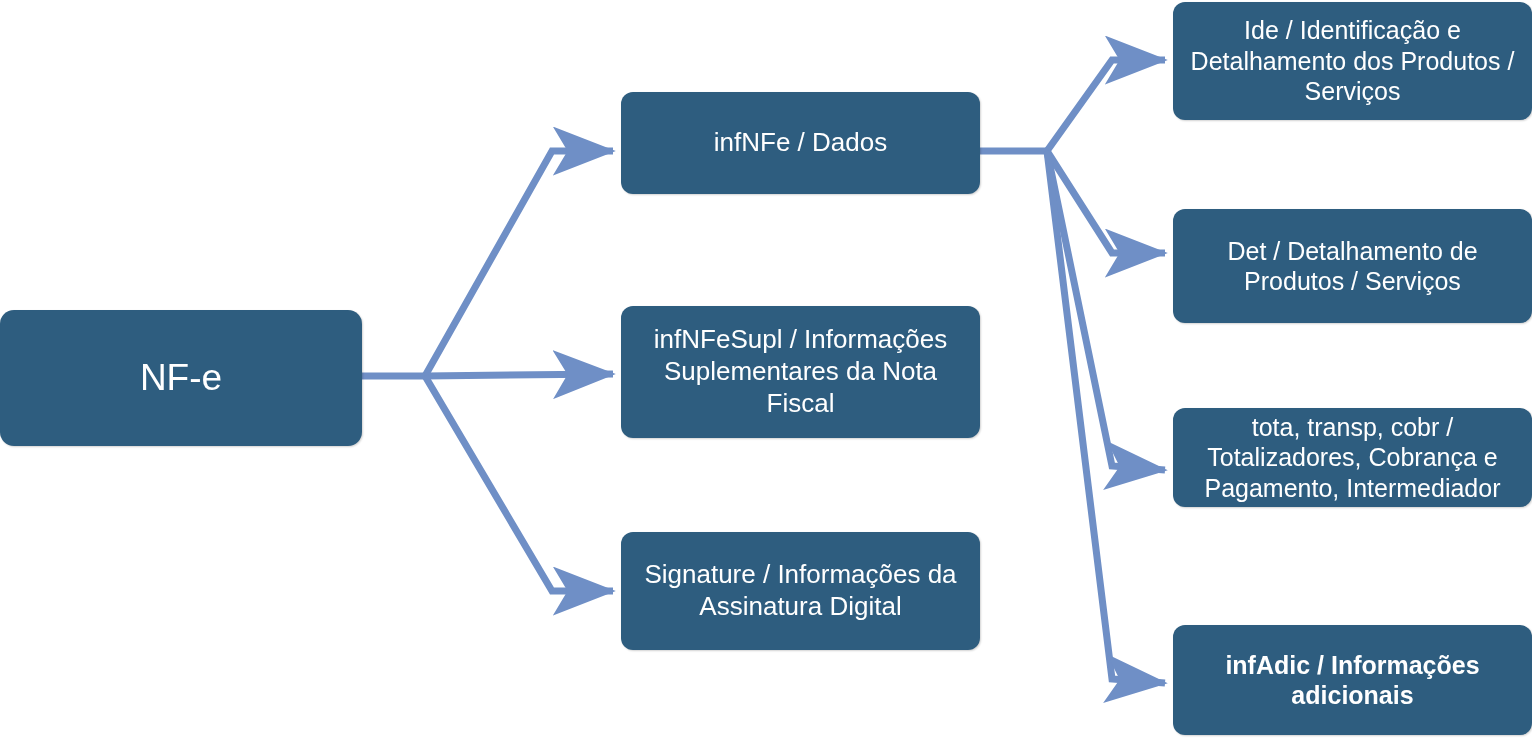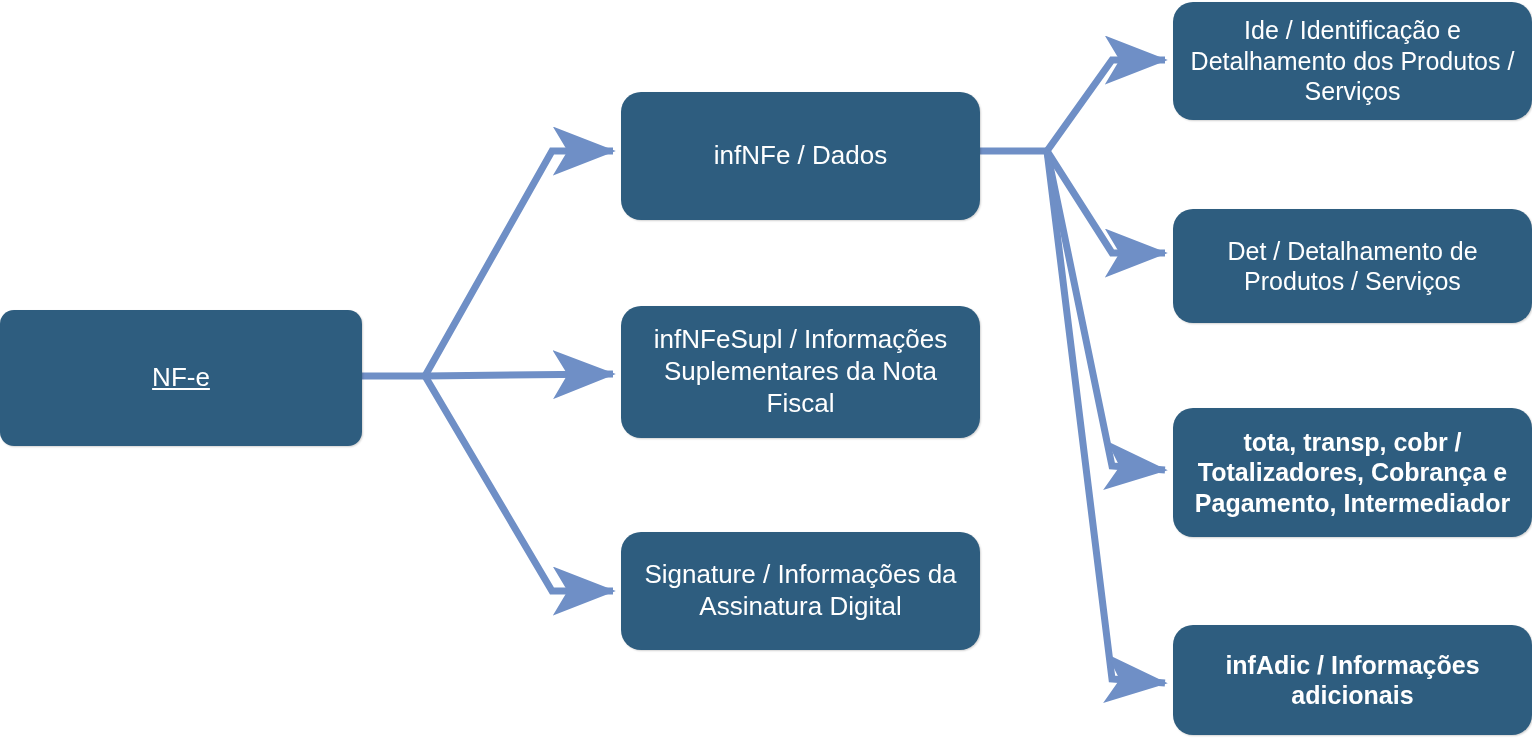--- a/index.html
+++ b/index.html
@@ -22,51 +22,50 @@
     left: 0;
     top: 0;
     width: 1532px;
     height: 738px;
     pointer-events: none;
   }
   .node {
     position: absolute;
     box-sizing: border-box;
     background: #2e5d7f;
-    border-radius: 20px;
+    border-radius: 12px;
     display: flex;
     align-items: center;
     justify-content: center;
     text-align: center;
     color: #ffffff;
     line-height: 1.22;
     padding: 4px 10px;
     box-shadow: 1px 1px 2px rgba(0,0,0,0.18);
   }
   .node-label {
     display: block;
     width: 100%;
     white-space: pre-line;
   }
   
   #node-root {
     left: 0px;
     top: 310px;
     width: 362px;
     height: 136px;
-    font-size: 26px;
+    font-size: 37px;
     border-radius: 14px;
-    text-decoration: underline;
   }
   
   #node-infnfe {
     left: 621px;
     top: 92px;
     width: 359px;
-    height: 128px;
+    height: 102px;
     font-size: 26px;
   }
   #node-infnfesupl {
     left: 621px;
     top: 306px;
     width: 359px;
     height: 132px;
     font-size: 26px;
   }
   #node-signature {
@@ -89,23 +88,22 @@
     top: 196px;
     width: 359px;
     height: 114px;
     font-size: 25px;
     margin-top: 13px;
   }
   #node-tota {
     left: 1173px;
     top: 408px;
     width: 359px;
-    height: 129px;
+    height: 99px;
     font-size: 25px;
-    font-weight: bold;
   }
   #node-infadic {
     left: 1173px;
     top: 625px;
     width: 359px;
     height: 110px;
     font-size: 25px;
     font-weight: bold;
   }
 </style>

